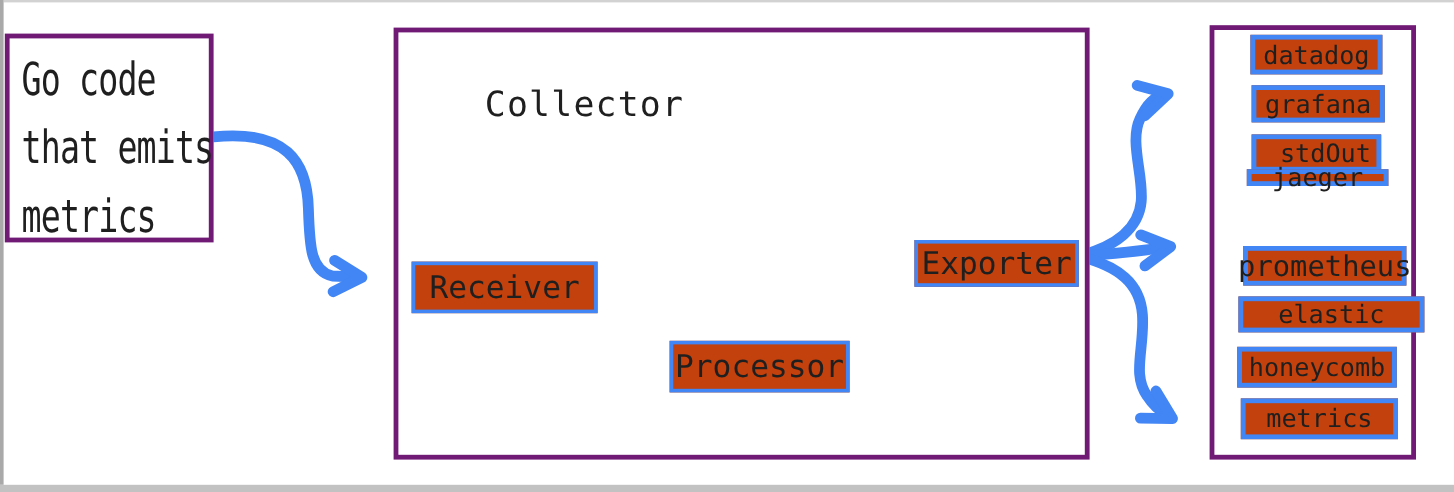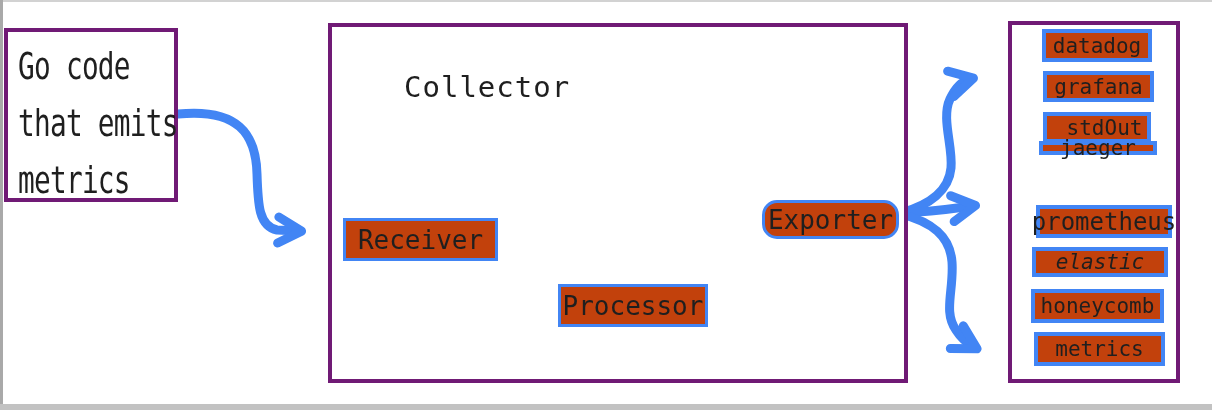--- a/index.html
+++ b/index.html
@@ -28,30 +28,30 @@
     font-size:38px;line-height:57px;white-space:pre;
     transform:scaleX(0.73);transform-origin:left top;
     letter-spacing:-1px;
   }
 
   .collector-box{left:328px;top:23px;width:580px;height:360px;}
   .collector-title{left:404px;top:70px;font-size:29px;letter-spacing:1px;}
 
   .receiver-box {left:343px;top:218px;width:155px;height:43px;font-size:26px;}
   .processor-box{left:558px;top:284px;width:150px;height:43px;font-size:26px;}
-  .exporter-box {left:762px;top:200px;width:137px;height:39px;font-size:26px;border-radius:15px;}
+  .exporter-box {left:762px;top:200px;width:137px;height:39px;font-size:26px;}
 
   .dest-outer{left:1008px;top:21px;width:172px;height:362px;}
   .dest{font-size:21px;border-width:4px;}
   .d0{left:1042px;top:29px; width:110px;height:33px;}
   .d1{left:1043px;top:71px; width:111px;height:31px;}
   .d2{left:1043px;top:112px;width:108px;height:31px;padding-left:15px;}
   .d3{left:1039px;top:141px;width:118px;height:14px;}
   .d4{left:1036px;top:205px;width:136px;height:33px;font-size:24px;}
-  .d5{left:1032px;top:247px;width:136px;height:30px;font-style:italic;}
+  .d5{left:1032px;top:247px;width:155px;height:30px;}
   .d6{left:1031px;top:289px;width:133px;height:34px;}
   .d7{left:1034px;top:332px;width:131px;height:34px;}
 
   svg.arrows{position:absolute;left:0;top:0;pointer-events:none;}
   .stroke{fill:none;stroke:#4285f4;stroke-width:9;stroke-linecap:round;stroke-linejoin:round;}
 </style>
 </head>
 <body>
 
 <div id="stage">

